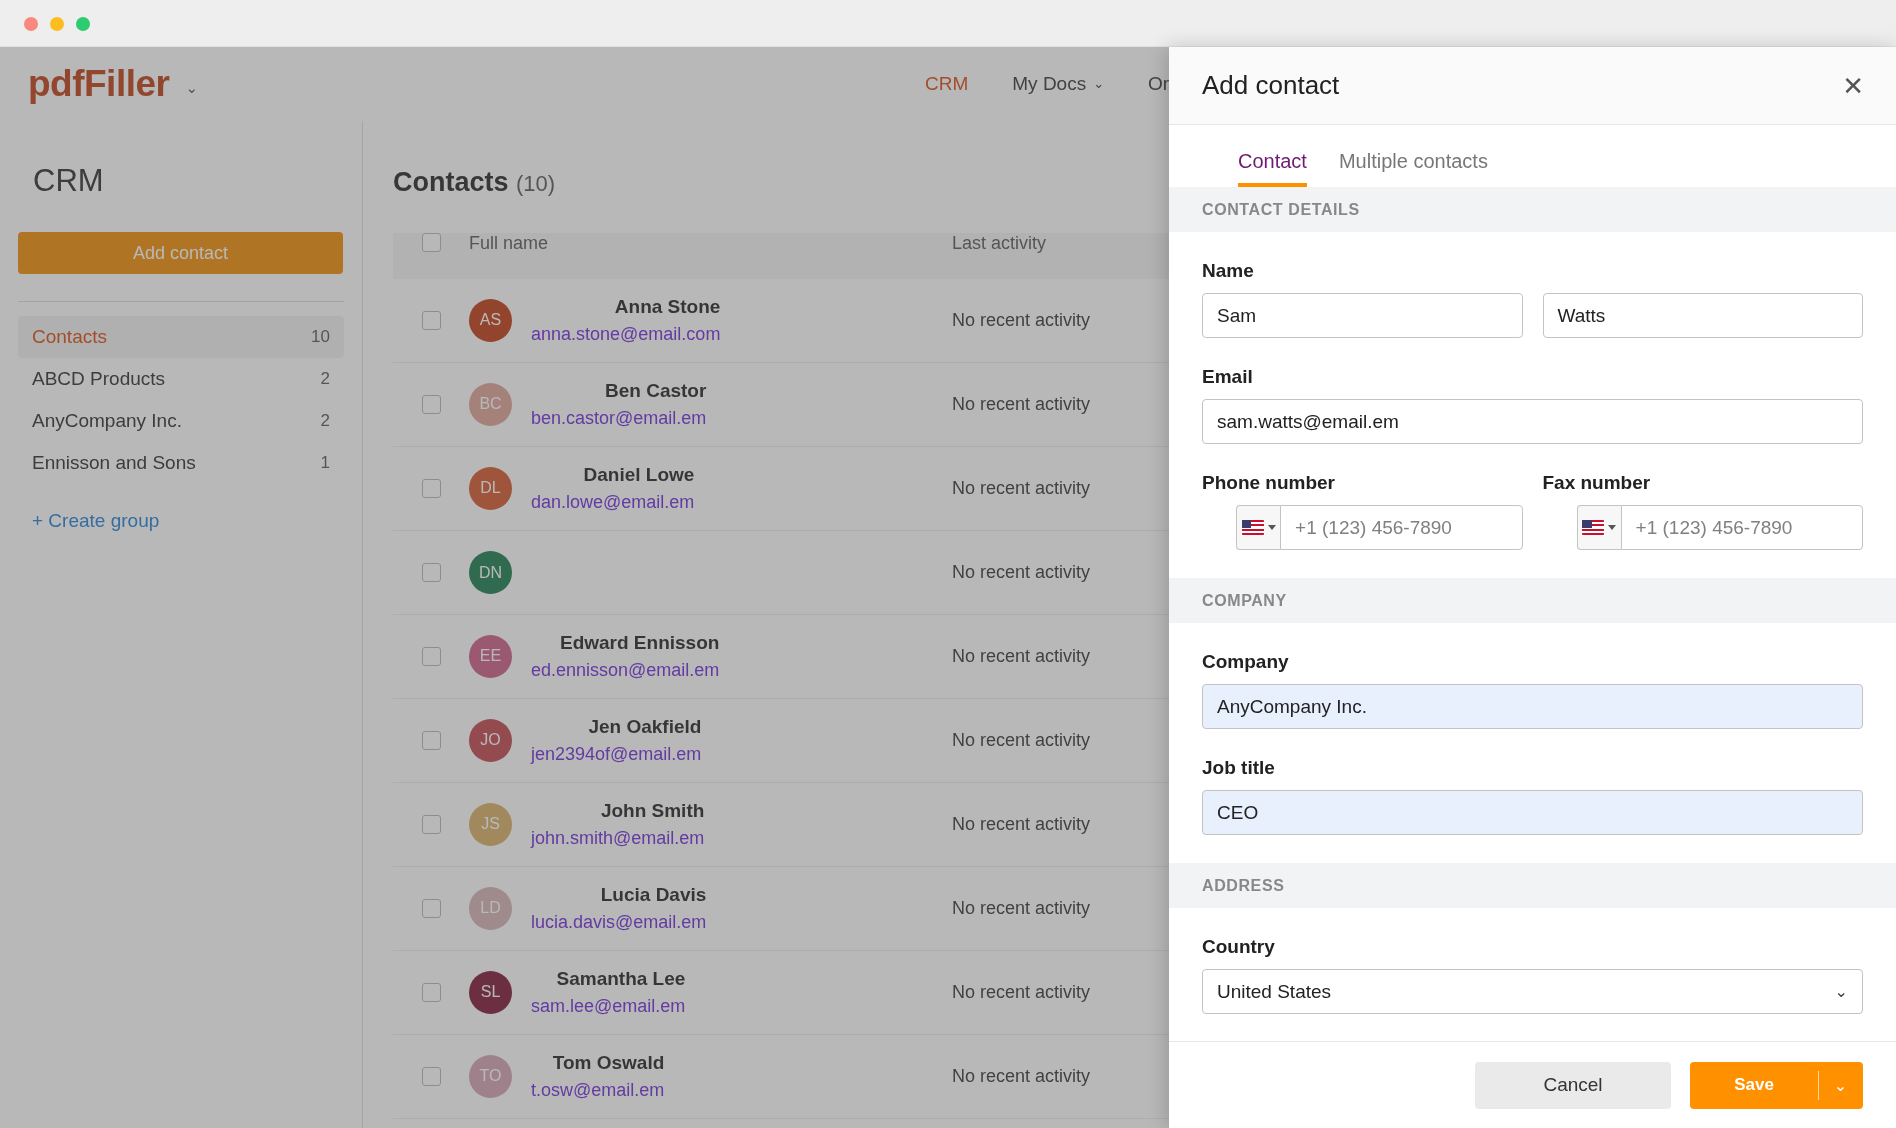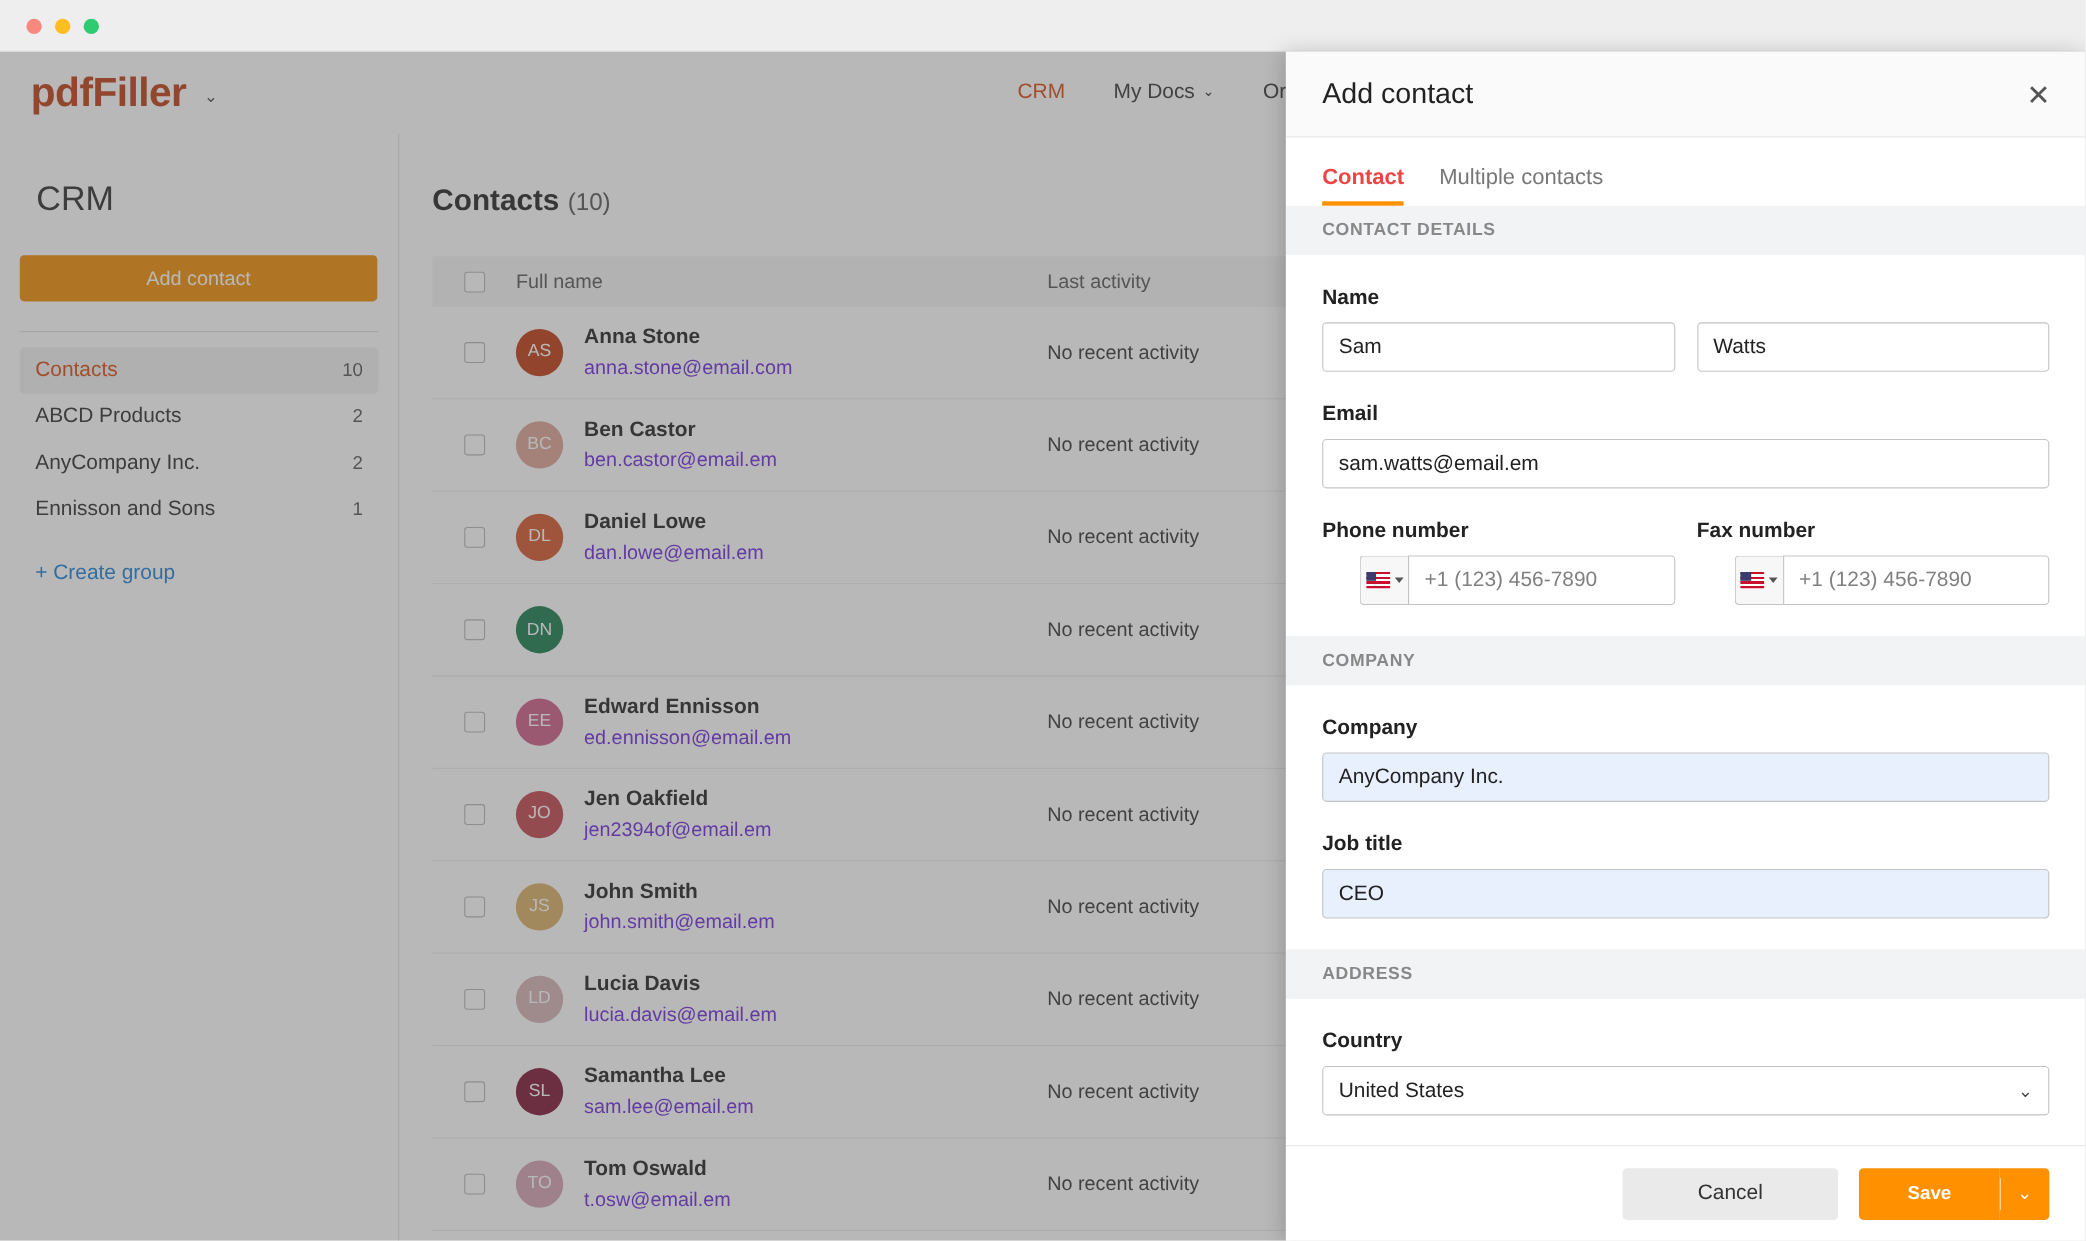--- a/index.html
+++ b/index.html
@@ -69,39 +69,39 @@
 
   .content {
     position: absolute; left: 363px; top: 74px; width: 1533px; height: 1007px;
     background: #fff;
   }
   .content-head { margin: 46px 0 0 30px; font-size: 27px; color: #222; font-weight: bold; }
   .content-head .cnt { font-weight: normal; font-size: 22px; color: #555; }
 
   .table { margin: 35px 0 0 30px; width: 1330px; }
   .thead {
-    height: 46px; background: #f5f5f5; display: flex; align-items: center;
+    height: 46px; background: #f5f5f5; display: flex; align-items: flex-start;
     font-size: 18px; color: #555;
   }
   .row {
     height: 84px; display: flex; align-items: center;
     border-bottom: 1px solid #ececec; font-size: 18px;
   }
   .cb-cell { width: 76px; display: flex; justify-content: center; }
   .cbx {
     width: 19px; height: 19px; border: 1px solid #b6b6b6;
     border-radius: 3px; background: #fff;
   }
   .name-cell { width: 483px; display: flex; align-items: center; }
   .avatar {
     width: 43px; height: 43px; border-radius: 50%; color: #fff;
     display: flex; align-items: center; justify-content: center;
     font-size: 16px; margin-right: 19px; flex: 0 0 auto;
   }
-  .nm { font-size: 19px; color: #1f1f1f; font-weight: bold; line-height: 1.45; }
+  .nm { font-size: 19px; color: #1f1f1f; font-weight: bold; line-height: 1.45; text-align: right; }
   .em { font-size: 18px; color: #6d28d9; line-height: 1.5; }
   .act-cell { width: 300px; color: #333; font-size: 18px; }
   .th-name { width: 483px; }
   .th-act { width: 300px; }
 
   .dimmer {
     position: absolute; left: 0; top: 47px; width: 1896px; height: 1081px;
     background: rgba(85,85,85,0.42);
   }
 
@@ -121,21 +121,21 @@
     position: absolute; right: 32px; top: 50%; transform: translateY(-50%);
     font-size: 26px; color: #555; line-height: 1;
   }
   .tabs {
     height: 62px; flex: 0 0 auto; display: flex; align-items: flex-end;
     padding: 0 33px; background: #fff; gap: 32px;
   }
   .tab {
     font-size: 20px; color: #777; padding-bottom: 14px; position: relative;
   }
-  .tab.active { color: #ef4444; font-weight: bold; }
+  .tab.active { color: #701a75; font-weight: normal; margin-left: 36px; }
   .tab.active::after {
     content: ""; position: absolute; left: 0; right: 0; bottom: 0;
     height: 4px; background: #ff9100;
   }
   .modal-body { flex: 1 1 auto; overflow: hidden; background: #fff; }
   .section-bar {
     height: 45px; background: #f1f3f4; display: flex; align-items: center;
     padding: 0 33px; font-size: 16px; color: #888; font-weight: bold;
     letter-spacing: 0.6px;
   }

